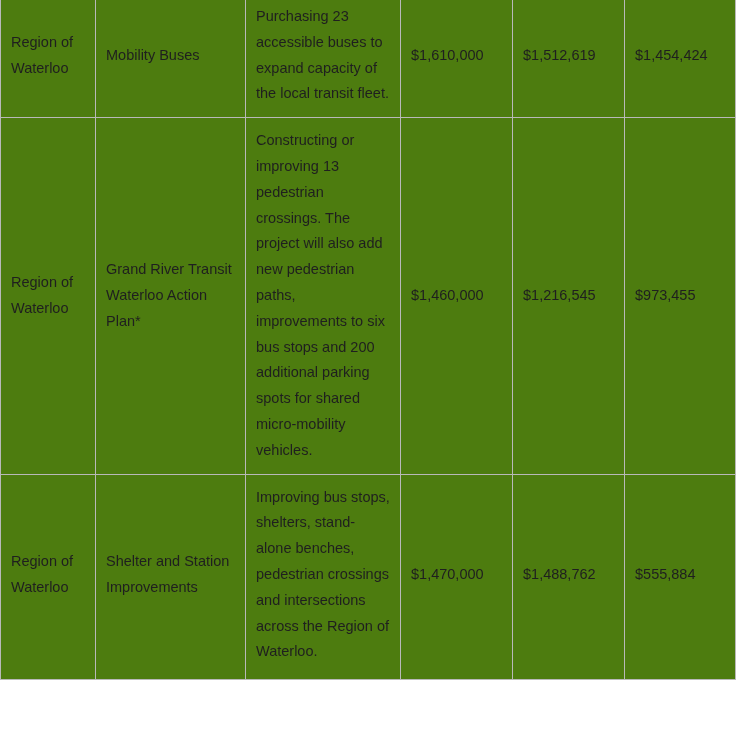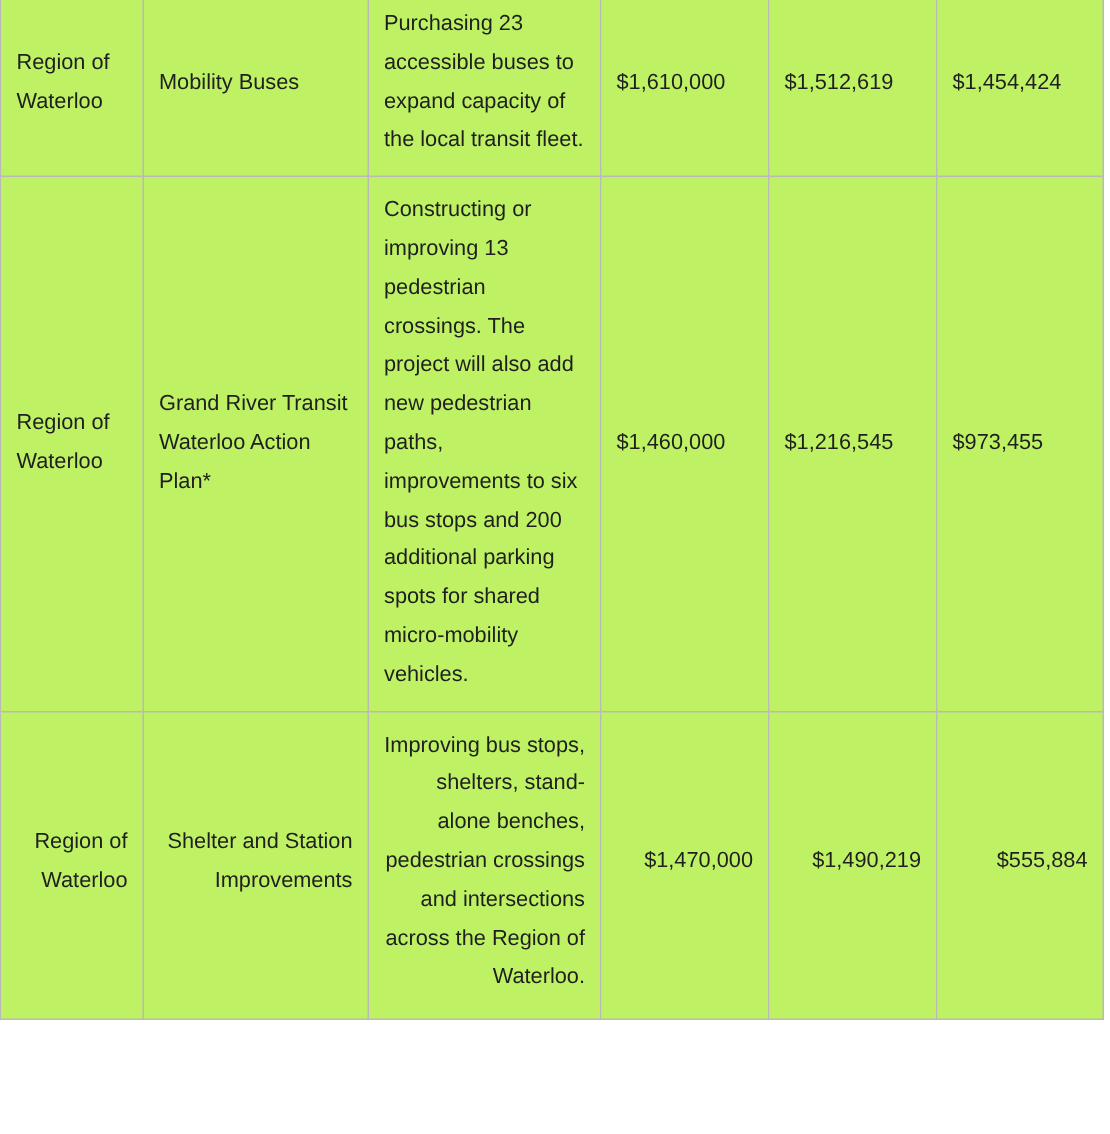--- a/index.html
+++ b/index.html
@@ -26,21 +26,21 @@
   }
   table.funding-table td {
     border: 1px solid #b9b9b9;
     border-left: none;
     border-top: none;
     padding: 10px 10px 10px 10px;
     vertical-align: middle;
     font-size: 14.5px;
     line-height: 1.78;
     color: #1f1f1f;
-    background: #bef264;
+    background: #4d7c0f;
     word-wrap: break-word;
   }
   table.funding-table tr td:first-child {
     border-left: 1px solid #b9b9b9;
   }
   table.funding-table tr:first-child td {
     border-top: none;
   }
   
   col.c-recipient { width: 95px; }
@@ -54,21 +54,20 @@
   td.cell-project   { padding-left: 11px; padding-right: 10px; }
   td.cell-desc      { padding-left: 12px; padding-right: 12px; }
   td.cell-amount    { padding-left: 12px; padding-right: 8px; white-space: nowrap; }
 
   
   tr.row-first td {
     padding-top: 4px;
   }
   tr.row-last td {
     padding-bottom: 14px;
-    text-align: right;
   }
 </style>
 </head>
 <body>
 
 <div class="table-wrap">
   <table class="funding-table">
     <colgroup>
       <col class="c-recipient">
       <col class="c-project">
@@ -92,18 +91,18 @@
         <td class="cell-desc">Constructing or improving 13 pedestrian crossings. The project will also add new pedestrian paths, improvements to six bus stops and 200 additional parking spots for shared micro-mobility vehicles.</td>
         <td class="cell-amount">$1,460,000</td>
         <td class="cell-amount">$1,216,545</td>
         <td class="cell-amount">$973,455</td>
       </tr>
       <tr class="row-last">
         <td class="cell-recipient">Region of Waterloo</td>
         <td class="cell-project">Shelter and Station Improvements</td>
         <td class="cell-desc">Improving bus stops, shelters, stand-alone benches, pedestrian crossings and intersections across the Region of Waterloo.</td>
         <td class="cell-amount">$1,470,000</td>
-        <td class="cell-amount">$1,490,219</td>
+        <td class="cell-amount">$1,488,762</td>
         <td class="cell-amount">$555,884</td>
       </tr>
     </tbody>
   </table>
 </div>
 
 </body></html>

